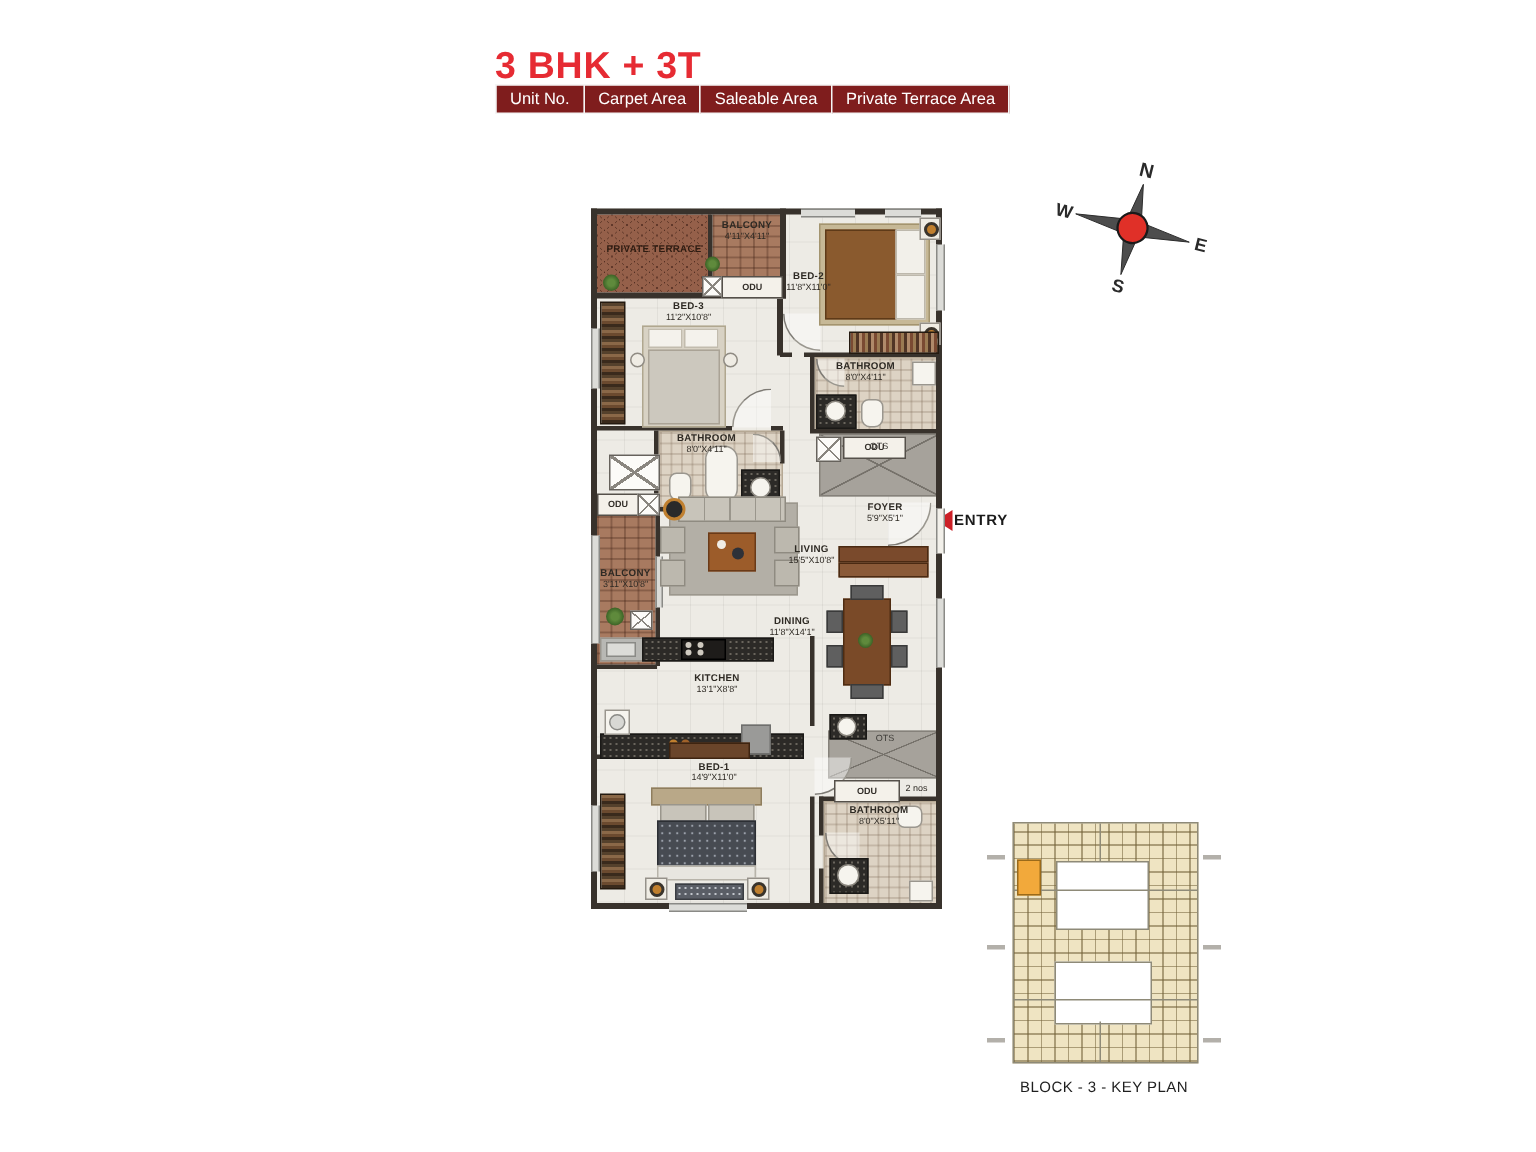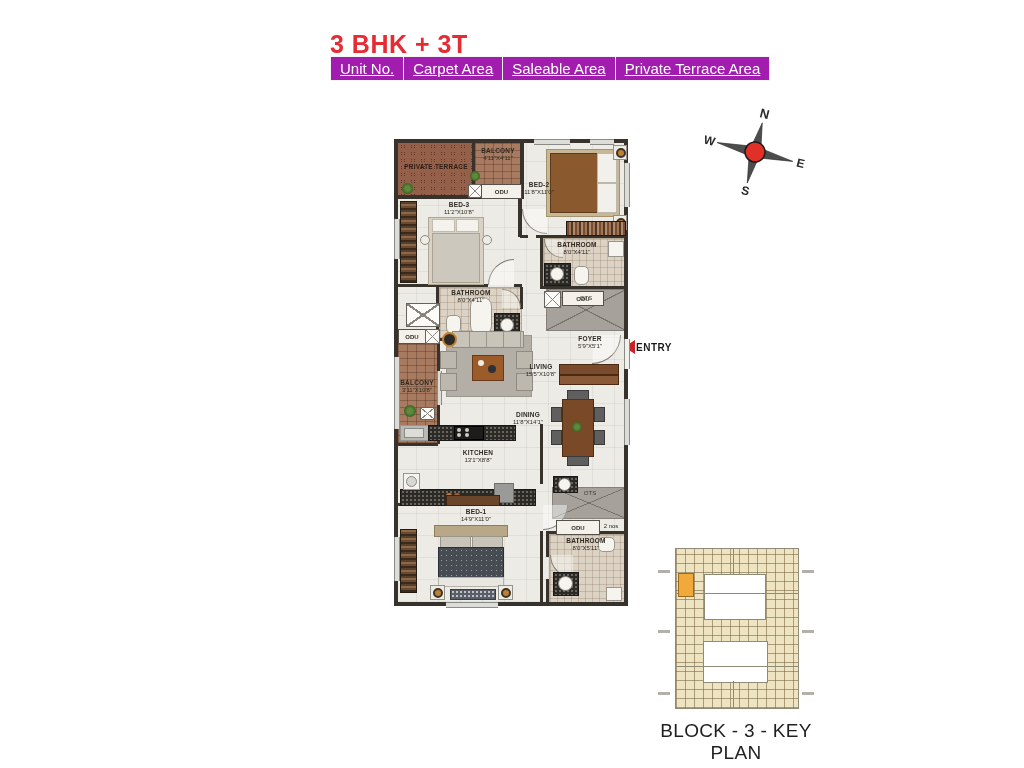--- a/index.html
+++ b/index.html
@@ -3,21 +3,21 @@
 <meta charset="utf-8">
 <style>
   html,body{margin:0;padding:0;background:#ffffff;}
   .page{position:relative;width:1024px;height:768px;background:#ffffff;overflow:hidden;
         font-family:"Liberation Sans", sans-serif;}
   .abs{position:absolute;}
 
   
   .title{position:absolute;left:330px;top:30px;font-size:25px;font-weight:bold;color:#e62b33;letter-spacing:.5px;}
   table.unit{position:absolute;left:330px;top:56px;border-collapse:collapse;border:1px solid #8fa6cf;}
-  table.unit th{background:#a21caf;color:#fff;font-size:15px;font-weight:400;padding:3px 9px;border:1px solid #f5f5f5;white-space:nowrap;text-decoration:underline;}
+  table.unit th{background:#7f1d1d;color:#fff;font-size:11px;font-weight:400;padding:3px 9px;border:1px solid #f5f5f5;white-space:nowrap;}
   table.unit td{color:#2353a4;font-size:12.5px;text-align:center;padding:2px 9px;border:1px solid #8fa6cf;white-space:nowrap;}
 
   
   .compass{position:absolute;left:698px;top:100px;}
 
   
   .entry{position:absolute;left:624px;top:340px;display:flex;align-items:center;}
   .entry .tri{width:0;height:0;border-top:7px solid transparent;border-bottom:7px solid transparent;border-right:11px solid #cc2027;}
   .entry .txt{font-size:10px;font-weight:bold;color:#1a1a1a;margin-left:1px;letter-spacing:.5px;}
 
@@ -74,21 +74,21 @@
   
   .keyplan{position:absolute;left:675px;top:548px;width:122px;height:159px;
         background-color:#efe4c2;border:1px solid #8e8a78;
         background-image:repeating-linear-gradient(0deg,rgba(115,98,58,.55) 0 1px,transparent 1px 9px),
                          repeating-linear-gradient(90deg,rgba(115,98,58,.55) 0 1px,transparent 1px 9px);}
   .court{position:absolute;background:#ffffff;border:1px solid #8e8a78;}
   .kline{position:absolute;background:#8e8a78;}
   .kunit{position:absolute;background:#f2a93b;border:1px solid #9a6a1a;}
   .ktick{position:absolute;width:12px;height:3px;background:#b3b0aa;}
   .kcaption{position:absolute;left:650px;top:720px;width:172px;text-align:center;
-        font-size:19px;color:#1f1f1f;letter-spacing:.3px;}
+        font-size:10px;color:#1f1f1f;letter-spacing:.3px;}
 </style>
 </head>
 <body>
 
 <div class="page">
 
   <div class="title">3 BHK + 3T</div>
   <table class="unit">
     <tbody>
         <tr>

